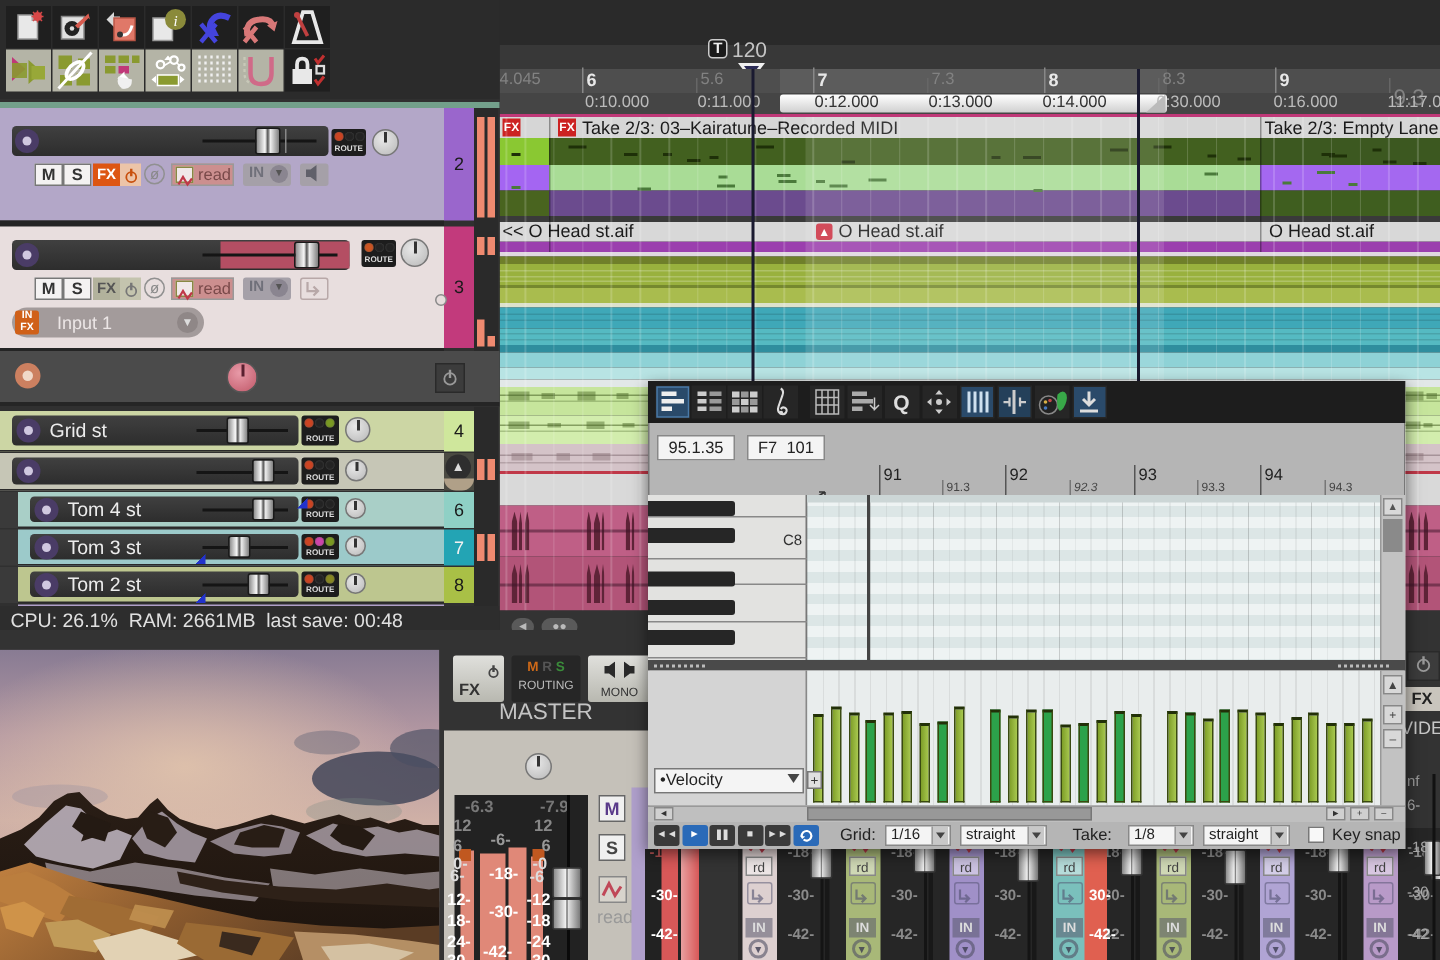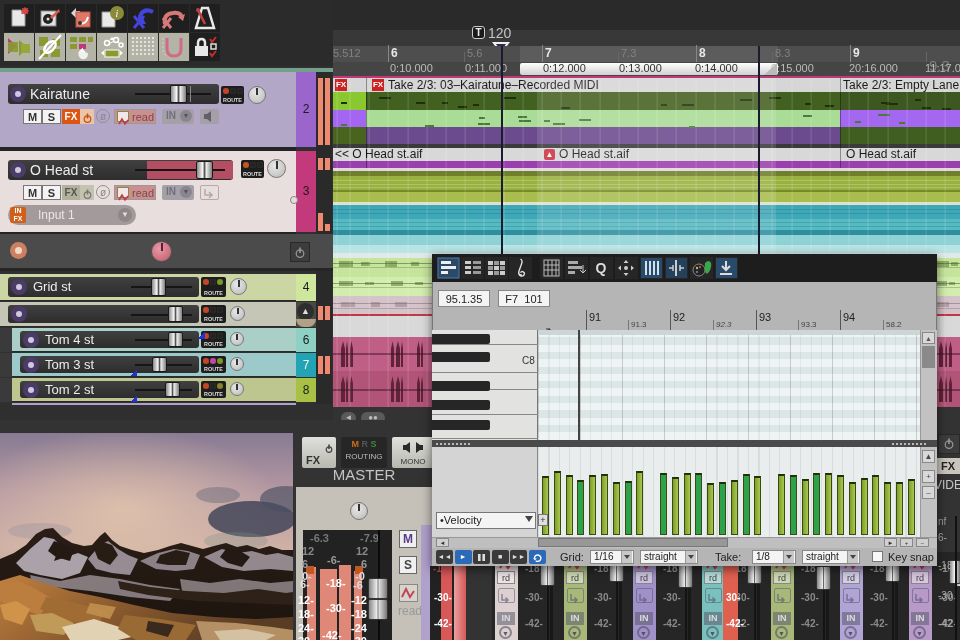--- a/index.html
+++ b/index.html
@@ -33,28 +33,28 @@
       <div class="abs" style="left:517px;top:45px;width:1px;height:17px;background:#888;"></div>
       <div class="abs" style="left:520px;top:46px;color:#e8e8e8;font-size:12px;font-weight:bold;">9</div>
       <div class="abs" style="left:131px;top:52px;width:1px;height:10px;background:#666;"></div>
       <div class="abs" style="left:134px;top:47px;color:#828282;font-size:11px;">5.6</div>
       <div class="abs" style="left:285px;top:52px;width:1px;height:10px;background:#666;"></div>
       <div class="abs" style="left:288px;top:47px;color:#828282;font-size:11px;">7.3</div>
       <div class="abs" style="left:439px;top:52px;width:1px;height:10px;background:#666;"></div>
       <div class="abs" style="left:442px;top:47px;color:#828282;font-size:11px;">8.3</div>
       <div class="abs" style="left:593px;top:52px;width:1px;height:10px;background:#666;"></div>
       <div class="abs" style="left:596px;top:57px;color:#828282;font-size:15px;">9.3</div>
-      <div class="abs" style="left:0;top:47px;color:#828282;font-size:11px;">5.512</div>
+      <div class="abs" style="left:0;top:47px;color:#828282;font-size:11px;">4.045</div>
       <div class="abs" style="left:57px;top:62px;color:#bbb;font-size:11px;">0:10.000</div>
       <div class="abs" style="left:132px;top:62px;color:#bbb;font-size:11px;">0:11.000</div>
       <div class="abs" style="left:210px;top:62px;color:#333;font-size:11px;">0:12.000</div>
       <div class="abs" style="left:286px;top:62px;color:#333;font-size:11px;">0:13.000</div>
       <div class="abs" style="left:362px;top:62px;color:#333;font-size:11px;">0:14.000</div>
-      <div class="abs" style="left:438px;top:62px;color:#bbb;font-size:11px;">0:15.000</div>
-      <div class="abs" style="left:516px;top:62px;color:#bbb;font-size:11px;">20:16.000</div>
+      <div class="abs" style="left:438px;top:62px;color:#bbb;font-size:11px;">0:30.000</div>
+      <div class="abs" style="left:516px;top:62px;color:#bbb;font-size:11px;">0:16.000</div>
       <div class="abs" style="left:592px;top:62px;color:#bbb;font-size:11px;">11:17.0</div>
       <div class="abs" style="left:0;top:76px;width:627px;height:2px;background:#c03878;"></div>
       <div class="abs" style="left:0;top:78px;width:627px;height:14px;background:#d6d6d6;"></div>
       <div class="abs" style="left:2px;top:79px;width:12px;height:12px;background:#cc2222;color:#fff;font-size:8px;font-weight:bold;text-align:center;line-height:12px;">FX</div>
       <div class="abs" style="left:39px;top:79px;width:12px;height:12px;background:#cc2222;color:#fff;font-size:8px;font-weight:bold;text-align:center;line-height:12px;">FX</div>
       <div class="abs" style="left:55px;top:78px;width:400px;height:14px;color:#1a1a1a;font-size:12px;line-height:14px;">Take 2/3: 03–Kairatune–Recorded MIDI</div>
       <div class="abs" style="left:510px;top:78px;width:120px;height:14px;color:#1a1a1a;font-size:12px;line-height:14px;">Take 2/3: Empty Lane</div>
       <div class="abs" style="left:0px;top:92px;width:33px;height:18px;background:#8ac832;"></div>
       <div class="abs" style="left:33px;top:92px;width:474px;height:18px;background:#42601f;"></div>
       <div class="abs" style="left:507px;top:92px;width:120px;height:18px;background:#3c5820;"></div>
@@ -275,21 +275,20 @@
         <rect x="21" y="11" width="5" height="5" fill="none" stroke="#ddd" stroke-width="1.5"></rect>
       </svg></div>
     <div class="abs" style="left:0;top:66px;width:333px;height:338px;background:#303030;"></div>
     <div class="abs" style="left:0;top:68px;width:333px;height:4px;background:#73a08b;"></div>
     <div class="abs" style="left:316px;top:72px;width:16px;height:332px;background:#2a2a2a;"></div>
     <div class="abs" style="left:0;top:72px;width:296px;height:75px;background:#b3a7c8;"></div>
     <div class="abs" style="left:0;top:147px;width:296px;height:4px;background:#242424;"></div>
     <div class="abs" style="left:8px;top:84px;width:211px;height:20px;background:linear-gradient(#404040,#2d2d2d);border-radius:3px;"></div>
     <div class="abs" style="left:10px;top:86px;width:16px;height:16px;border-radius:50%;background:#4a3c66;"></div>
     <div class="abs" style="left:15px;top:91px;width:6px;height:6px;border-radius:50%;background:#d0c8e0;"></div>
-    <div class="abs" style="left:30px;top:84px;width:130px;height:20px;color:#ececec;font-size:14px;line-height:20px;">Kairatune</div>
     <div class="abs" style="left:135px;top:93px;width:76px;height:1.5px;background:#151515;"></div>
     <div class="abs" style="left:170px;top:85px;width:17px;height:18px;background:linear-gradient(90deg,#8a8a8a,#f8f8f8 38%,#555 50%,#ececec 62%,#808080);border:1px solid #1a1a1a;border-radius:2px;"></div>
     <div class="abs" style="left:190px;top:86px;width:1px;height:16px;background:#888;"></div>
     <div class="abs" style="left:221px;top:86px;width:23px;height:18px;background:#1d1d1d;border-radius:2px;">
       <span style="position:absolute;left:2px;top:2px;width:5.5px;height:5.5px;border-radius:50%;background:#cc4422;box-shadow:inset 0 0 1px #555;"></span>
       <span style="position:absolute;left:9px;top:2px;width:5.5px;height:5.5px;border-radius:50%;background:#232323;box-shadow:inset 0 0 1px #555;"></span>
       <span style="position:absolute;left:16px;top:2px;width:5.5px;height:5.5px;border-radius:50%;background:#232323;box-shadow:inset 0 0 1px #555;"></span>
       <span style="position:absolute;left:0;right:0;bottom:1px;color:#ddd;font-size:6px;font-weight:bold;text-align:center;transform:scale(0.9);">ROUTE</span>
     </div>
     <div class="abs" style="left:248px;top:86px;width:18px;height:18px;border-radius:50%;background:radial-gradient(circle at 40% 35%, #e8e8e8, #b8b8b8);border:1px solid #777;"></div>
@@ -313,21 +312,20 @@
       <span style="position:absolute;right:2px;top:1px;width:12px;height:12px;border-radius:50%;background:#8a8590;color:#555;font-size:7px;line-height:12px;text-align:center;">▼</span>
     </div>
     <div class="abs" style="left:200px;top:109px;width:19px;height:15px;background:#a5a0a8;border-radius:2px;"><svg width="17" height="13">
         <path d="M4 4 h3 l4 -3 v11 l-4 -3 H4 z" fill="#60606a"></path>
       </svg></div>
     <div class="abs" style="left:0;top:151px;width:296px;height:81px;background:#e8dede;"></div>
     <div class="abs" style="left:0;top:232px;width:296px;height:2px;background:#242424;"></div>
     <div class="abs" style="left:8px;top:160px;width:225px;height:20px;background:linear-gradient(#404040,#2d2d2d);border-radius:3px;"></div>
     <div class="abs" style="left:10px;top:162px;width:16px;height:16px;border-radius:50%;background:#4a3c66;"></div>
     <div class="abs" style="left:15px;top:167px;width:6px;height:6px;border-radius:50%;background:#d0c8e0;"></div>
-    <div class="abs" style="left:30px;top:160px;width:130px;height:20px;color:#ececec;font-size:14px;line-height:20px;">O Head st</div>
     <div class="abs" style="left:147px;top:161px;width:86px;height:18px;background:#b44e63;"></div>
     <div class="abs" style="left:135px;top:169px;width:90px;height:1.5px;background:#151515;"></div>
     <div class="abs" style="left:196px;top:161px;width:17px;height:18px;background:linear-gradient(90deg,#8a8a8a,#f8f8f8 38%,#555 50%,#ececec 62%,#808080);border:1px solid #1a1a1a;border-radius:2px;"></div>
     <div class="abs" style="left:241px;top:160px;width:23px;height:18px;background:#1d1d1d;border-radius:2px;">
       <span style="position:absolute;left:2px;top:2px;width:5.5px;height:5.5px;border-radius:50%;background:#cc5522;box-shadow:inset 0 0 1px #555;"></span>
       <span style="position:absolute;left:9px;top:2px;width:5.5px;height:5.5px;border-radius:50%;background:#232323;box-shadow:inset 0 0 1px #555;"></span>
       <span style="position:absolute;left:16px;top:2px;width:5.5px;height:5.5px;border-radius:50%;background:#232323;box-shadow:inset 0 0 1px #555;"></span>
       <span style="position:absolute;left:0;right:0;bottom:1px;color:#ddd;font-size:6px;font-weight:bold;text-align:center;transform:scale(0.9);">ROUTE</span>
     </div>
     <div class="abs" style="left:267px;top:159px;width:19px;height:19px;border-radius:50%;background:radial-gradient(circle at 40% 35%, #e8e8e8, #b8b8b8);border:1px solid #777;"></div>
@@ -467,20 +465,21 @@
     <div class="abs" style="left:318px;top:78px;width:5px;height:67px;background:#ef8a70;"></div>
     <div class="abs" style="left:325px;top:78px;width:5px;height:67px;background:#ef8a70;"></div>
     <div class="abs" style="left:318px;top:158px;width:5px;height:12px;background:#ef8a70;"></div>
     <div class="abs" style="left:325px;top:158px;width:5px;height:12px;background:#ef8a70;"></div>
     <div class="abs" style="left:318px;top:213px;width:5px;height:18px;background:#ef8a70;"></div>
     <div class="abs" style="left:325px;top:224px;width:5px;height:7px;background:#ef8a70;"></div>
     <div class="abs" style="left:318px;top:306px;width:5px;height:14px;background:#ef8a70;"></div>
     <div class="abs" style="left:325px;top:306px;width:5px;height:14px;background:#ef8a70;"></div>
     <div class="abs" style="left:318px;top:356px;width:5px;height:18px;background:#ef8a70;"></div>
     <div class="abs" style="left:325px;top:356px;width:5px;height:18px;background:#ef8a70;"></div>
+    <div class="abs" style="left:0;top:404px;width:333px;height:20px;background:#2d2d2d;color:#e0e0e0;font-size:13px;line-height:19px;padding-left:7px;">CPU: 26.1%&nbsp; RAM: 2661MB&nbsp; last save: 00:48</div>
     <div class="abs" style="left:0;top:420px;width:960px;height:220px;background:#333;overflow:hidden;">
       <div class="abs" style="left:0;top:0;width:960px;height:220px;background:#333;"></div>
       <div class="abs" style="left:302px;top:17px;width:34px;height:31px;background:linear-gradient(#e0e0dc,#b8b8b0);border-radius:2px;color:#333;">
         <span style="position:absolute;right:2px;top:2px;"><svg width="10" height="10" style="vertical-align:middle;">
             <circle cx="5.0" cy="5.6" r="2.8" fill="none" stroke="#444" stroke-width="1.2"></circle>
             <line x1="5.0" y1="0.5" x2="5.0" y2="5.0" stroke="#444" stroke-width="1.6"></line>
           </svg></span>
         <span style="position:absolute;left:4px;bottom:2px;font-size:11px;font-weight:bold;">FX</span>
       </div>
       <div class="abs" style="left:341px;top:17px;width:46px;height:31px;background:#262626;border-radius:2px;">
@@ -817,21 +816,21 @@
       <div class="abs" style="left:327px;top:57px;color:#222;font-size:11px;">93</div>
       <div class="abs" style="left:408px;top:56px;width:1px;height:20px;background:#555;"></div>
       <div class="abs" style="left:411px;top:57px;color:#222;font-size:11px;">94</div>
       <div class="abs" style="left:196px;top:66px;width:1px;height:10px;background:#777;"></div>
       <div class="abs" style="left:199px;top:66px;color:#444;font-size:8px;">91.3</div>
       <div class="abs" style="left:281px;top:66px;width:1px;height:10px;background:#777;"></div>
       <div class="abs" style="left:284px;top:66px;color:#444;font-size:8px;font-style:italic;">92.3</div>
       <div class="abs" style="left:366px;top:66px;width:1px;height:10px;background:#777;"></div>
       <div class="abs" style="left:369px;top:66px;color:#444;font-size:8px;">93.3</div>
       <div class="abs" style="left:451px;top:66px;width:1px;height:10px;background:#777;"></div>
-      <div class="abs" style="left:454px;top:66px;color:#444;font-size:8px;">58.2</div>
+      <div class="abs" style="left:454px;top:66px;color:#444;font-size:8px;">94.3</div>
       <div class="abs" style="left:107px;top:68px;width:12px;height:8px;"><svg width="12" height="8">
           <path d="M1 7 L11 1 M11 1 l-4 0 m4 0 l0 4" stroke="#333"></path>
         </svg></div>
       <div class="abs" style="left:106px;top:76px;width:382px;height:110px;background:repeating-linear-gradient(#eef3f3 0px,#eef3f3 7.3px,#dce6e6 7.3px,#dce6e6 14.6px);"></div>
       <div class="abs" style="left:106px;top:76px;width:382px;height:110px;background:repeating-linear-gradient(90deg, rgba(0,0,0,0.05) 0 1px, transparent 1px 10.5px);"></div>
       <div class="abs" style="left:106px;top:76px;width:382px;height:110px;background:repeating-linear-gradient(90deg, rgba(0,0,0,0.12) 0 1px, transparent 1px 42px);"></div>
       <div class="abs" style="left:106px;top:76px;width:382px;height:5px;background:#ccd6d6;"></div>
       <div class="abs" style="left:146px;top:76px;width:2px;height:110px;background:#444;"></div>
       <div class="abs" style="left:0;top:76px;width:106px;height:110px;background:#e2e2e0;border-right:1px solid #777;"></div>
       <div class="abs" style="left:0;top:89.5px;width:106px;height:1px;background:#888;"></div>

